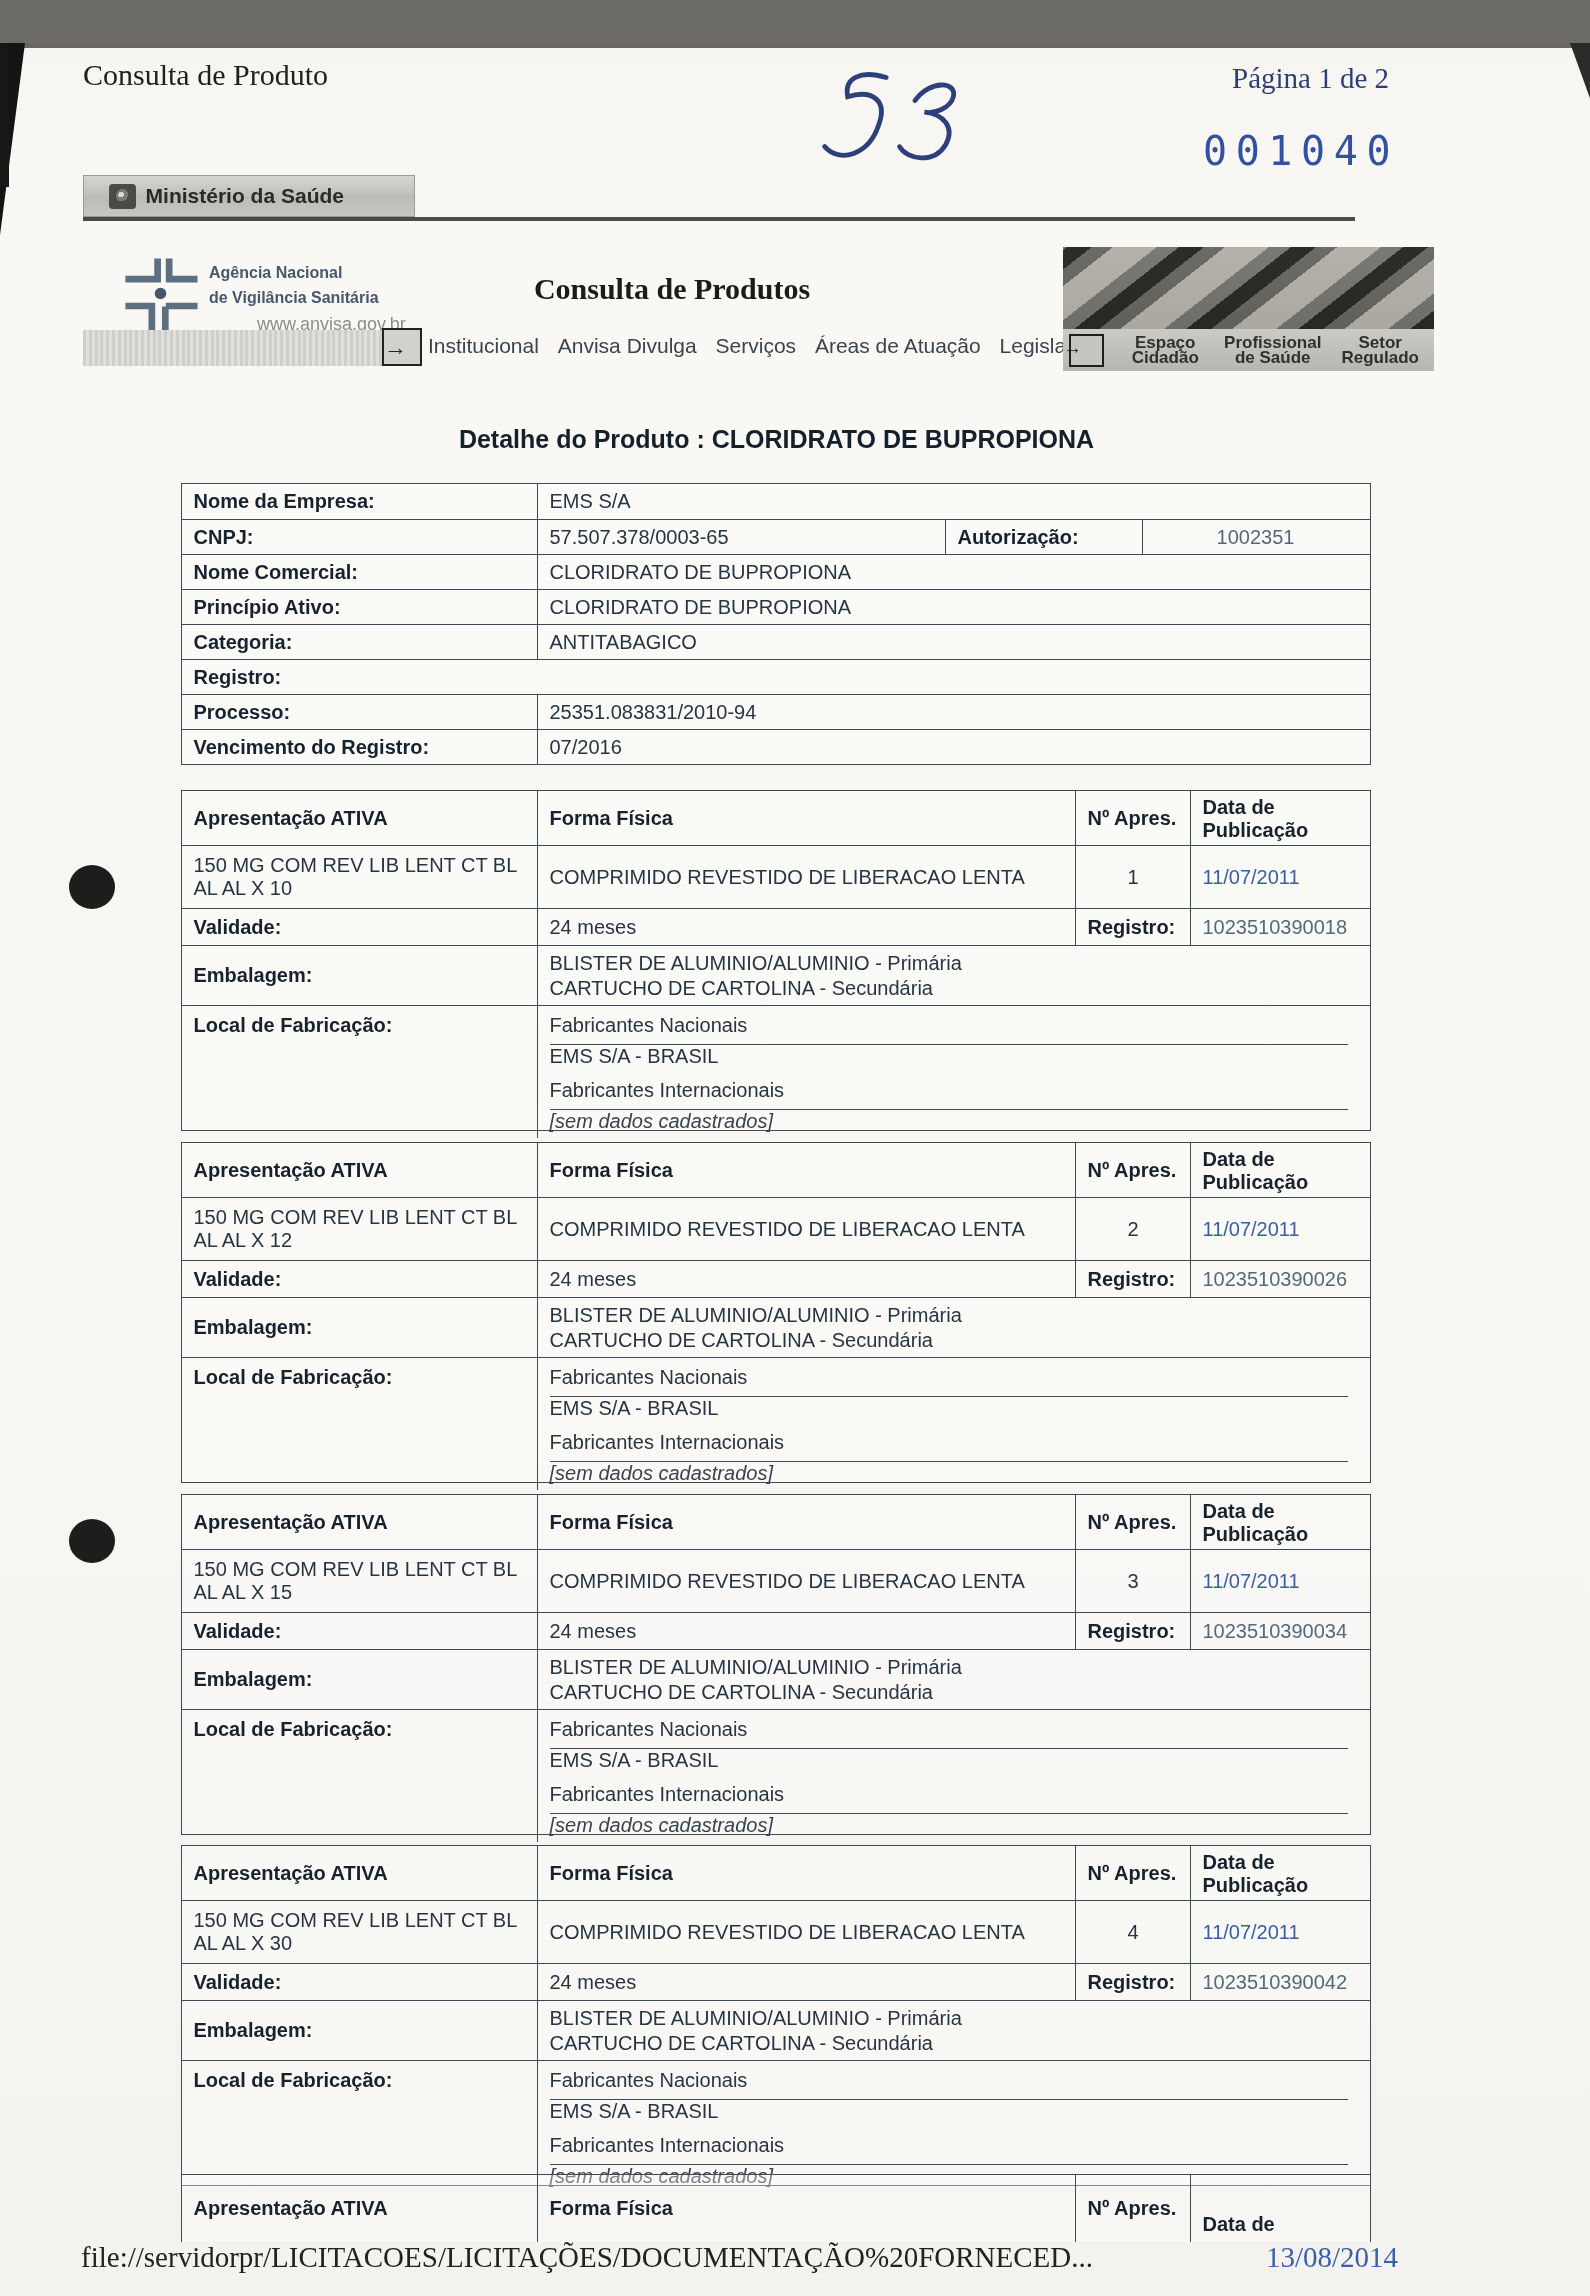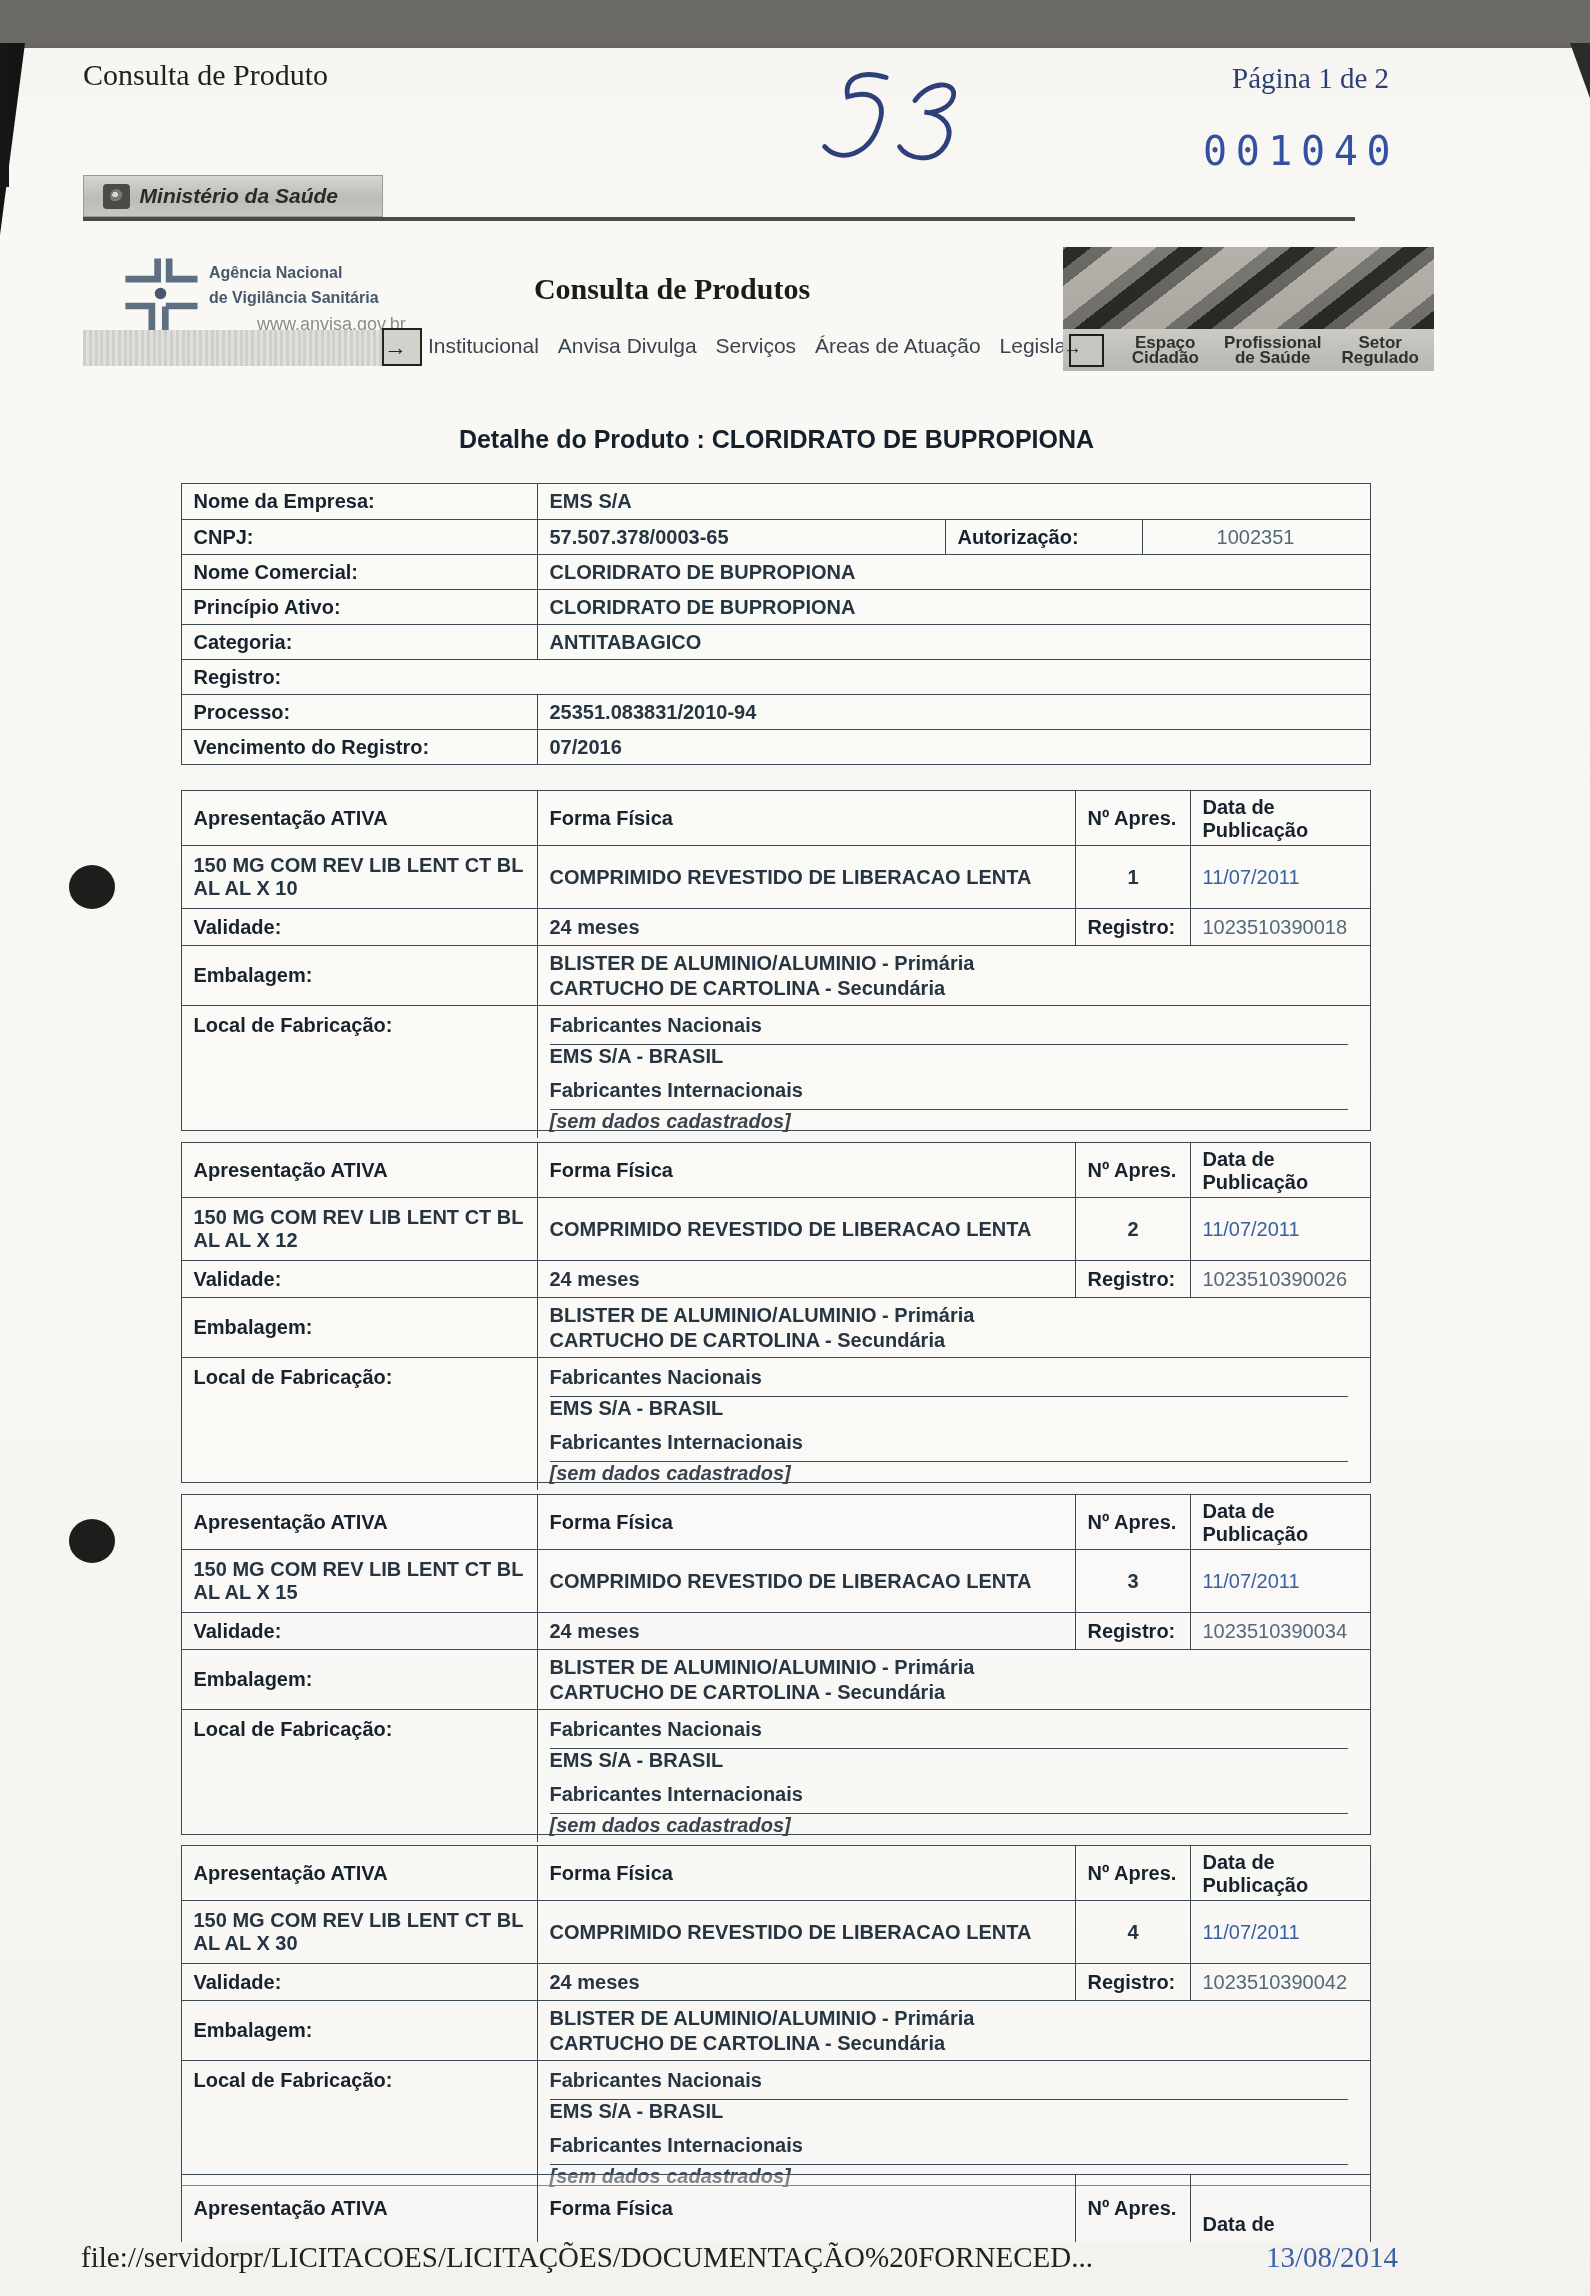--- a/index.html
+++ b/index.html
@@ -20,23 +20,23 @@
   .edge-bottom-gray { position:absolute; left:0; top:2265px; width:1591px; height:13.4px; background:linear-gradient(180deg,#c9c7c1,#8e8c86); }
   .edge-bottom-black { position:absolute; left:0; top:2279px; width:1591px; height:17.3px; background:#131312; }
   .punch-dot { position:absolute; width:46px; height:44px; border-radius:50%; background:#1d1d1c; }
   
   .doc-title { position:absolute; left:83px; top:15.4px; font-family:"Liberation Serif",serif; font-size:30px; color:#21211f; }
   .page-indicator { position:absolute; left:1232px; top:19px; font-family:"Liberation Serif",serif; font-size:29px; color:#2c3f72; }
   .handwritten { position:absolute; left:817px; top:21px; }
   .stamp { position:absolute; left:1203px; top:85px; font-family:"DejaVu Sans Mono",monospace; font-size:40px; letter-spacing:8.6px; color:#3351a3; }
   
   .ministry-tab {
-    position:absolute; left:83px; top:132px; width:300px; height:42px;
+    position:absolute; left:83px; top:132px; width:332px; height:42px;
     background:linear-gradient(180deg,#d6d5d0,#bcbbb6 55%,#c7c6c1);
-    border:1px solid #9a9994; display:flex; align-items:center; gap:9.6px; padding:0 19px;font-style:italic;
+    border:1px solid #9a9994; display:flex; align-items:center; gap:9.6px; padding:0 25px;
   }
   .ministry-logo { width:27px; height:25px; background:#4a4a46; border-radius:3.8px; position:relative; flex:0 0 auto; }
   .ministry-logo::after { content:""; position:absolute; left:6.7px; top:5.8px; width:13.4px; height:13.4px; border-radius:50%; background:radial-gradient(circle at 40% 40%, #d8d7d2 0 2.9px, #7a7a74 2.9px 6.7px, transparent 6.7px); }
   .ministry-tab span { font-size:21px; font-weight:bold; color:#2a2a28; }
   .ministry-rule { position:absolute; left:83px; top:174px; width:1272px; height:3.8px; background:#4a4a47; }
   
   .anvisa-logo { position:absolute; left:123px; top:213px; }
   .agency-name { position:absolute; left:209px; top:217px; font-size:16px; font-weight:bold; color:#46586c; line-height:25px; }
   .agency-url { position:absolute; left:257px; top:271px; font-size:18px; color:#8e8d88; }
   .page-heading { position:absolute; left:403px; top:229px; width:538px; text-align:center; font-family:"Liberation Serif",serif; font-size:30px; font-weight:bold; color:#1b1b19; }
@@ -59,21 +59,21 @@
   .right-nav-item { flex:1; text-align:center; font-size:17px; font-weight:bold; color:#30302e; line-height:15.4px; cursor:pointer; }
   
   .detail-title { position:absolute; left:200px; top:382px; width:1153px; text-align:center; font-size:25px; font-weight:bold; color:#14202c; }
   
   .tbl { position:absolute; left:181px; width:1190px; border:1.9px solid #3e4956; background:rgba(255,255,255,.35); }
   .row { display:grid; border-top:1.9px solid #3e4956; }
   .row:first-child { border-top:none; }
   .cell { padding:4.8px 11.5px; display:flex; flex-direction:column; justify-content:center; font-size:20px; }
   .bl { border-left:1.9px solid #3e4956; }
   .lbl { font-weight:bold; color:#18222e; }
-  .val { color:#273442;font-weight:bold; }
+  .val { color:#273442; }
   .blue { color:#3a5f9f; }
   .grayblue { color:#55697c; }
   .center { align-items:center; text-align:center; }
   
   .info-row { grid-template-columns:355px 831px; height:35px; }
   .info-row-cnpj { grid-template-columns:355px 408px 197px 226px; height:35px; }
   
   .prow-head { grid-template-columns:355px 538px 115px 178px; height:54px; }
   .prow-data { grid-template-columns:355px 538px 115px 178px; height:63px; }
   .prow-val  { grid-template-columns:355px 538px 115px 178px; height:37px; }

